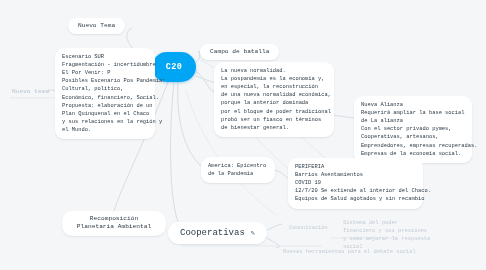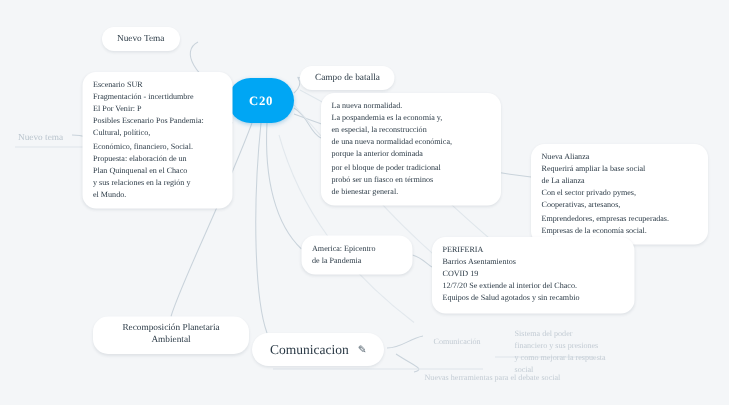--- a/index.html
+++ b/index.html
@@ -6,21 +6,21 @@
     margin: 0;
     padding: 0;
     background: #f4f6f8;
   }
   #canvas {
     position: relative;
     width: 486px;
     height: 270px;
     background: #f4f6f8;
     overflow: hidden;
-    font-family: Liberation Serif, serif;
+    font-family: Liberation Mono, monospace;
   }
   #edges {
     position: absolute;
     left: 0; top: 0;
     width: 486px;
     height: 270px;
     pointer-events: none;
   }
   .node {
     position: absolute;
@@ -196,21 +196,21 @@
     <span class="ln">12/7/20 Se extiende al interior del Chaco.</span>
     <span class="ln">Equipos de Salud agotados y sin recambio</span>
   </div>
 
   <div class="node pill two-line" id="n-recomposicion">
     <span class="ln">Recomposición Planetaria</span>
     <span class="ln">Ambiental</span>
   </div>
 
   <div class="node pill" id="n-comunicacion">
-    <span>Comunicacion</span>
+    <span>Cooperativas</span>
     <span class="pencil-icon">✎</span>
   </div>
 
   <div class="node pill ghost" id="n-far-left">
     <span>Nuevo tema</span>
   </div>
 
   <div class="node block ghost" id="n-ghost-a">
     <span class="ln">Comunicación</span>
   </div>

